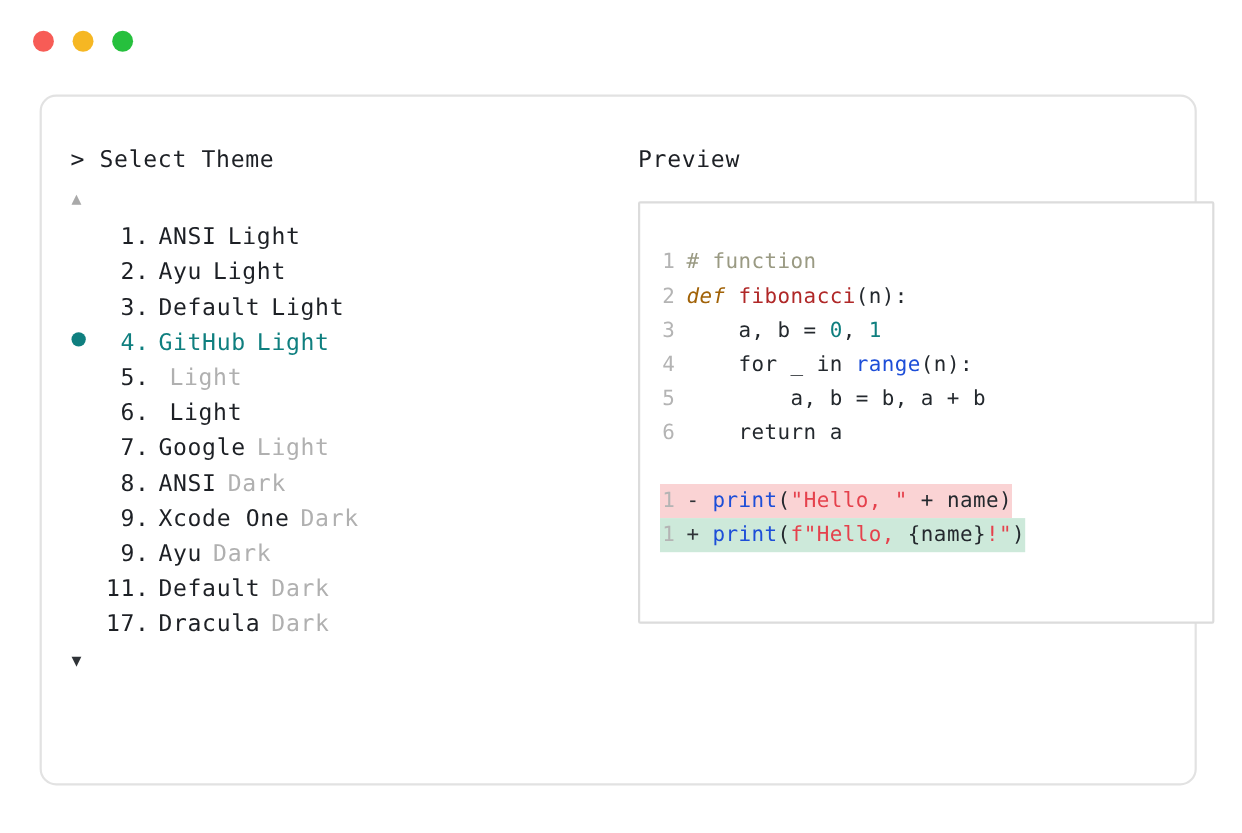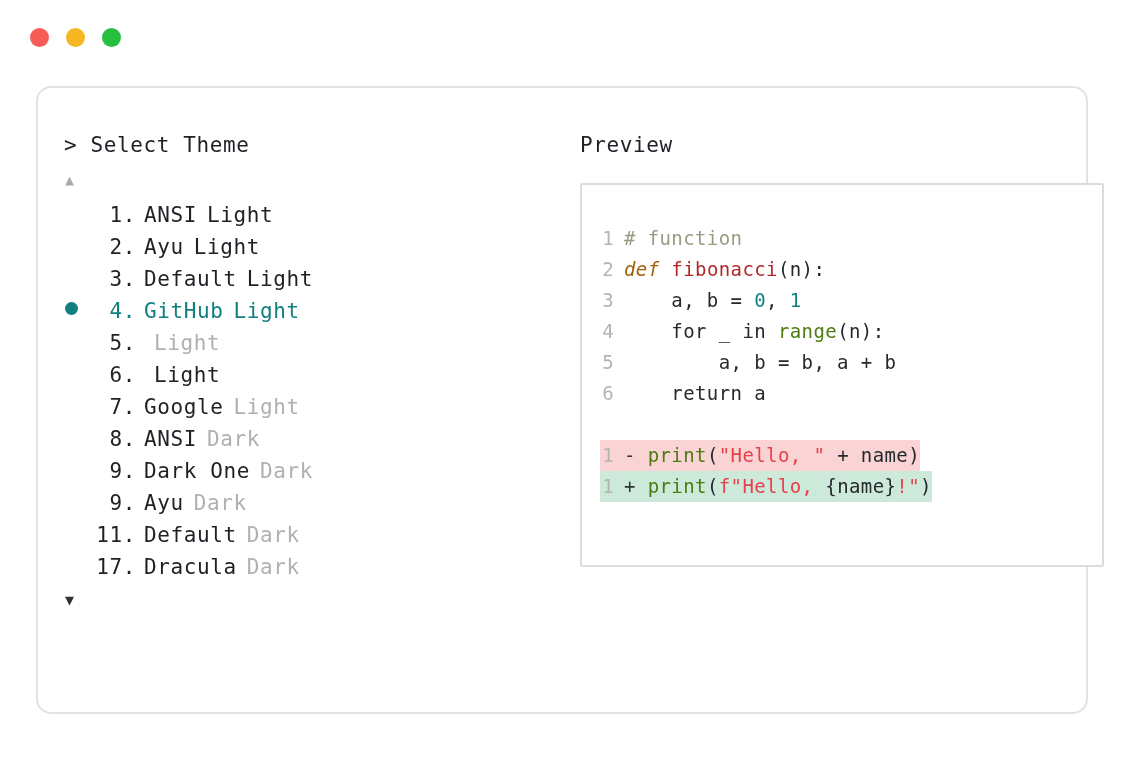--- a/index.html
+++ b/index.html
@@ -176,21 +176,21 @@
     flex: 0 0 14px;
     text-align: right;
     margin-right: 10px;
   }
   .code-gap { height: 31px; }
 
   .tok-comment { color: #9a9a83; }
   .tok-keyword { color: #a16207; font-style: italic; }
   .tok-func    { color: #b02828; }
   .tok-num     { color: #0f7f7f; }
-  .tok-builtin { color: #4d7c0f; }
+  .tok-builtin { color: #1d4ed8; }
   .tok-string  { color: #e5414c; }
   .tok-plain   { color: #24292e; }
 
   .diff-line { display: flex; white-space: pre; width: fit-content; }
   .diff-del { background: #fad3d4; }
   .diff-add { background: #cde9da; }
   .diff-sign { color: #2f3337; }
 
   
   .hint {
@@ -228,21 +228,21 @@
 
         <div class="theme-list" id="theme-list">
             <div class="theme-row"><span class="bullet-slot"></span><span class="row-index">1.</span><span class="row-dot"> </span><span class="row-name">ANSI</span><span class="row-variant variant-strong">Light</span></div>
             <div class="theme-row"><span class="bullet-slot"></span><span class="row-index">2.</span><span class="row-dot"> </span><span class="row-name">Ayu</span><span class="row-variant variant-strong">Light</span></div>
             <div class="theme-row"><span class="bullet-slot"></span><span class="row-index">3.</span><span class="row-dot"> </span><span class="row-name">Default</span><span class="row-variant variant-strong">Light</span></div>
             <div class="theme-row selected"><span class="bullet-slot"><span class="bullet"></span></span><span class="row-index">4.</span><span class="row-dot"> </span><span class="row-name">GitHub</span><span class="row-variant variant-strong">Light</span></div>
             <div class="theme-row"><span class="bullet-slot"></span><span class="row-index">5.</span><span class="row-dot"> </span><span class="row-variant variant-dim">Light</span></div>
             <div class="theme-row"><span class="bullet-slot"></span><span class="row-index">6.</span><span class="row-dot"> </span><span class="row-variant variant-strong">Light</span></div>
             <div class="theme-row"><span class="bullet-slot"></span><span class="row-index">7.</span><span class="row-dot"> </span><span class="row-name">Google</span><span class="row-variant variant-dim">Light</span></div>
             <div class="theme-row"><span class="bullet-slot"></span><span class="row-index">8.</span><span class="row-dot"> </span><span class="row-name">ANSI</span><span class="row-variant variant-dim">Dark</span></div>
-            <div class="theme-row"><span class="bullet-slot"></span><span class="row-index">9.</span><span class="row-dot"> </span><span class="row-name">Dark One</span><span class="row-variant variant-dim">Dark</span></div>
+            <div class="theme-row"><span class="bullet-slot"></span><span class="row-index">9.</span><span class="row-dot"> </span><span class="row-name">Xcode One</span><span class="row-variant variant-dim">Dark</span></div>
             <div class="theme-row"><span class="bullet-slot"></span><span class="row-index">9.</span><span class="row-dot"> </span><span class="row-name">Ayu</span><span class="row-variant variant-dim">Dark</span></div>
             <div class="theme-row"><span class="bullet-slot"></span><span class="row-index">11.</span><span class="row-dot"> </span><span class="row-name">Default</span><span class="row-variant variant-dim">Dark</span></div>
             <div class="theme-row"><span class="bullet-slot"></span><span class="row-index">17.</span><span class="row-dot"> </span><span class="row-name">Dracula</span><span class="row-variant variant-dim">Dark</span></div>
           </div>
 
         <div class="scroll-arrow down">▼</div>
       </div>
 
       <div class="right-col">
         <div class="preview-label">Preview</div>

